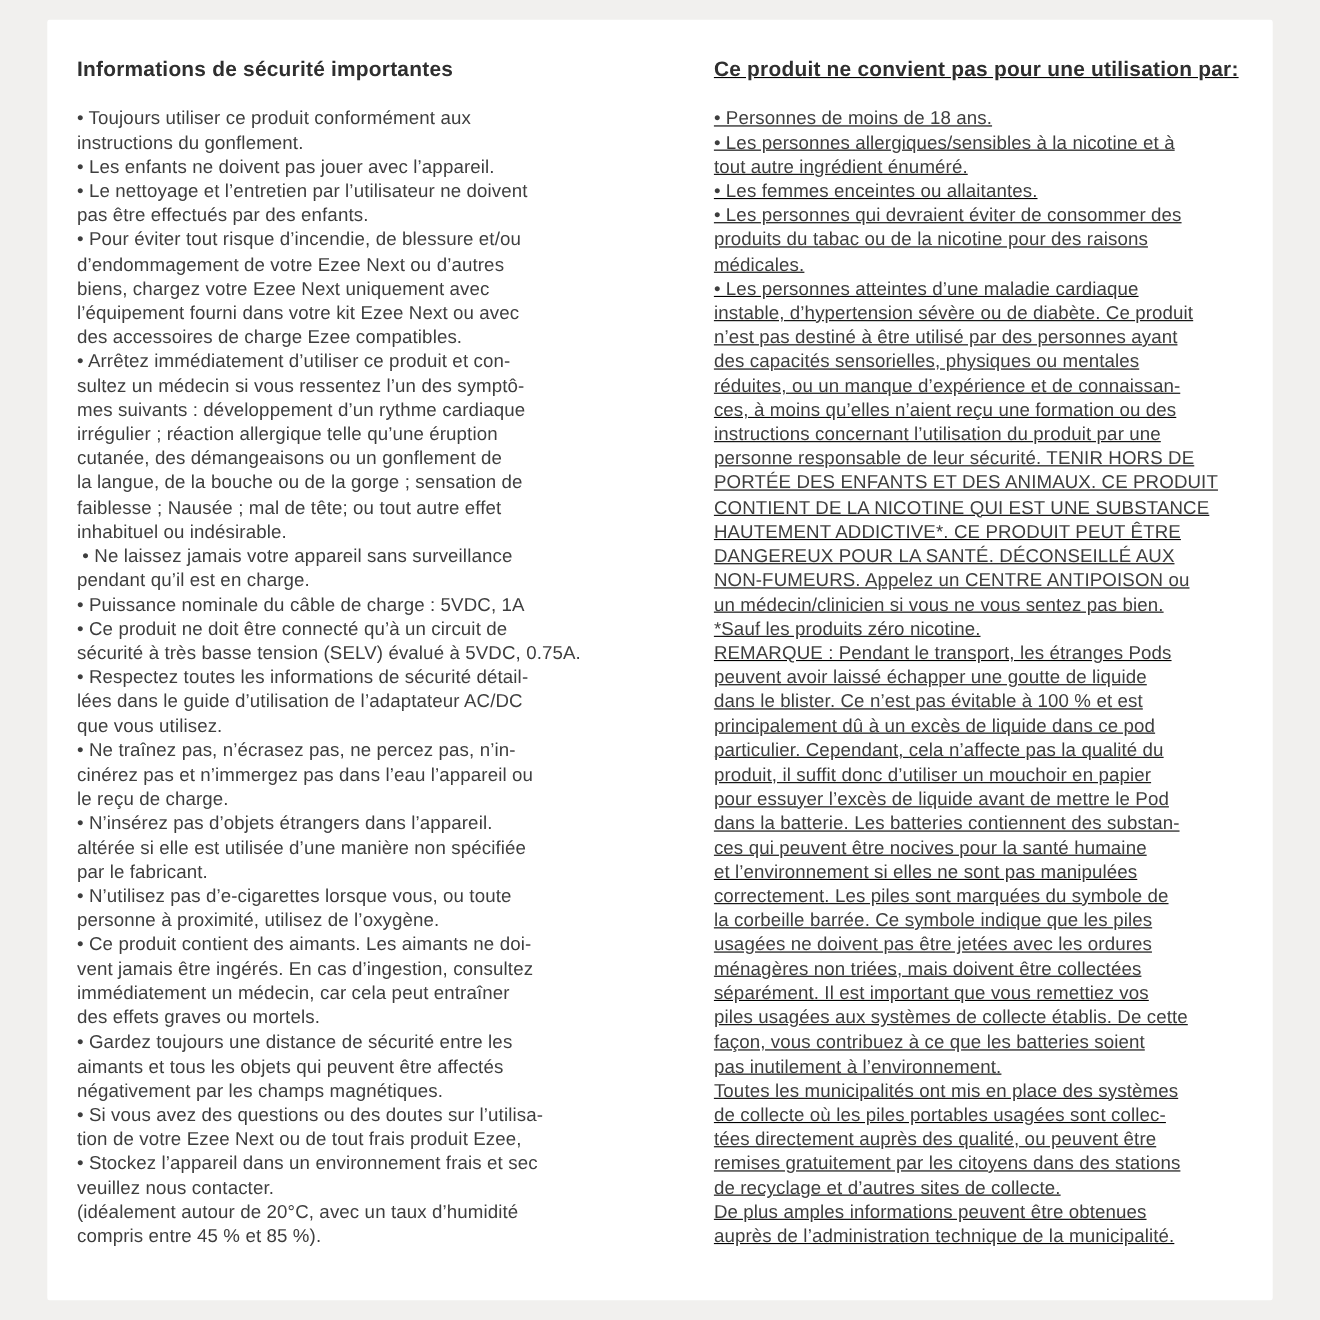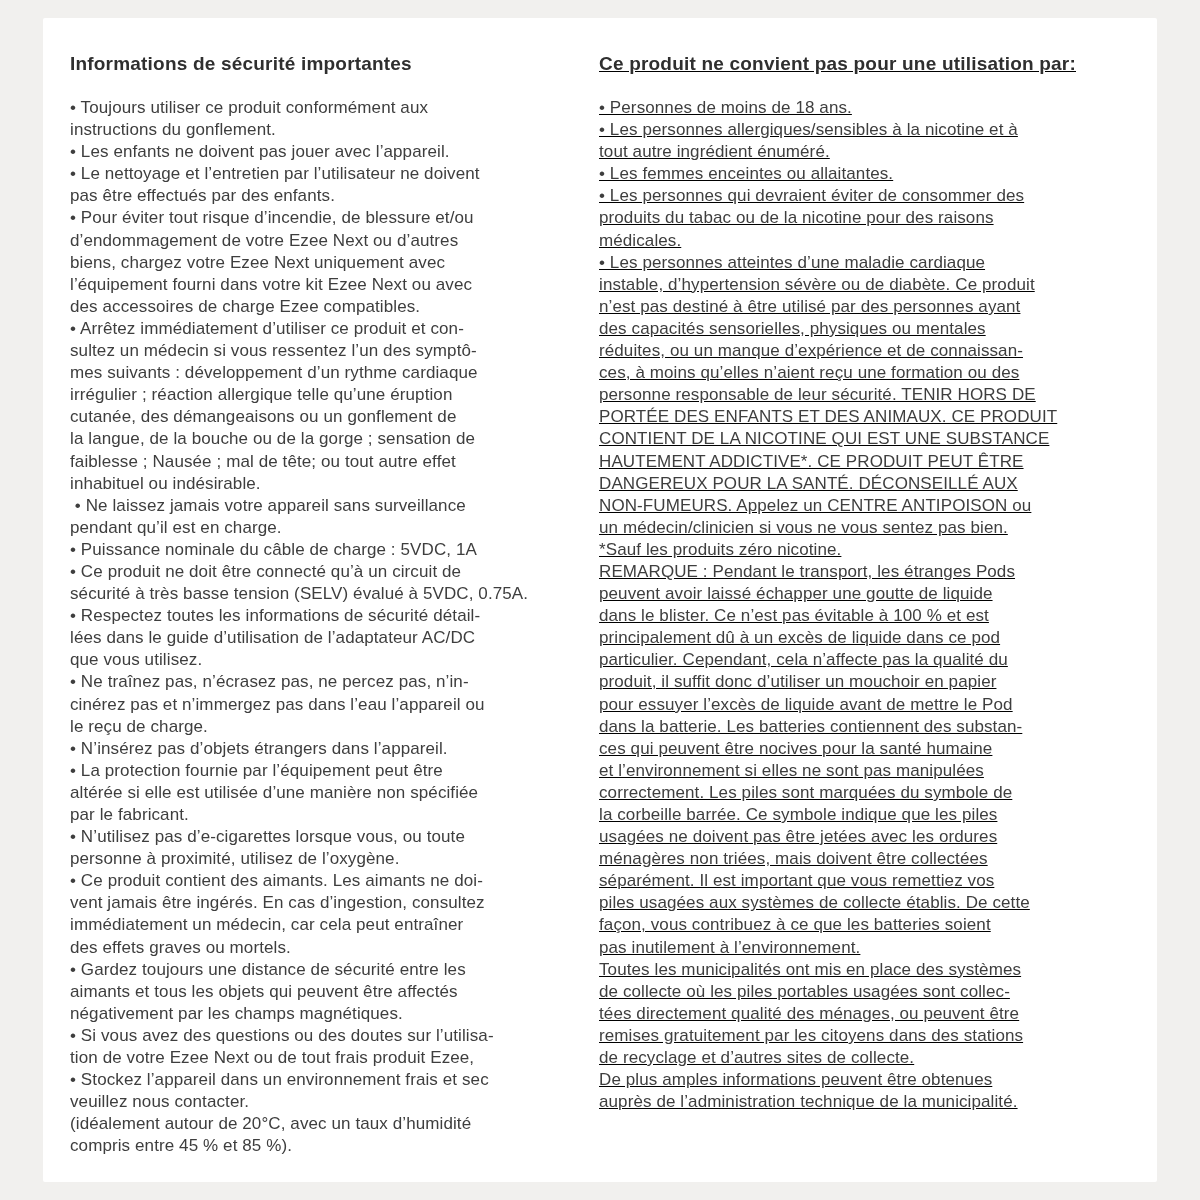--- a/index.html
+++ b/index.html
@@ -23,21 +23,22 @@
     left: 43px;
     top: 18px;
     width: 1114px;
     height: 1164px;
     background: var(--panel_background, #ffffff);
     border-radius: 2px;
   }
   .columns {
     display: flex;
     padding: 34px 0 0 27px;
-    gap: 26px;
+    gap: 76px;
+    align-items: center;
   }
   .col {
     flex: 0 0 auto;
   }
   .col-left  { width: 503px; }
   .col-right { width: 512px; text-decoration: underline; }
   .heading {
     margin: 0 0 21px 0;
     font-size: 19px;
     font-weight: bold;
@@ -90,21 +91,20 @@
             <div class="line">• Puissance nominale du câble de charge : 5VDC, 1A</div>
             <div class="line">• Ce produit ne doit être connecté qu’à un circuit de</div>
             <div class="line">sécurité à très basse tension (SELV) évalué à 5VDC, 0.75A.</div>
             <div class="line">• Respectez toutes les informations de sécurité détail-</div>
             <div class="line">lées dans le guide d’utilisation de l’adaptateur AC/DC</div>
             <div class="line">que vous utilisez.</div>
             <div class="line">• Ne traînez pas, n’écrasez pas, ne percez pas, n’in-</div>
             <div class="line">cinérez pas et n’immergez pas dans l’eau l’appareil ou</div>
             <div class="line">le reçu de charge.</div>
             <div class="line">• N’insérez pas d’objets étrangers dans l’appareil.</div>
-            <div class="line">• La protection fournie par l’équipement peut être</div>
             <div class="line">altérée si elle est utilisée d’une manière non spécifiée</div>
             <div class="line">par le fabricant.</div>
             <div class="line">• N’utilisez pas d’e-cigarettes lorsque vous, ou toute</div>
             <div class="line">personne à proximité, utilisez de l’oxygène.</div>
             <div class="line">• Ce produit contient des aimants. Les aimants ne doi-</div>
             <div class="line">vent jamais être ingérés. En cas d’ingestion, consultez</div>
             <div class="line">immédiatement un médecin, car cela peut entraîner</div>
             <div class="line">des effets graves ou mortels.</div>
             <div class="line">• Gardez toujours une distance de sécurité entre les</div>
             <div class="line">aimants et tous les objets qui peuvent être affectés</div>
@@ -127,20 +127,21 @@
             <div class="line">• Les femmes enceintes ou allaitantes.</div>
             <div class="line">• Les personnes qui devraient éviter de consommer des</div>
             <div class="line">produits du tabac ou de la nicotine pour des raisons</div>
             <div class="line">médicales.</div>
             <div class="line">• Les personnes atteintes d’une maladie cardiaque</div>
             <div class="line">instable, d’hypertension sévère ou de diabète. Ce produit</div>
             <div class="line">n’est pas destiné à être utilisé par des personnes ayant</div>
             <div class="line">des capacités sensorielles, physiques ou mentales</div>
             <div class="line">réduites, ou un manque d’expérience et de connaissan-</div>
             <div class="line">ces, à moins qu’elles n’aient reçu une formation ou des</div>
+            <div class="line">instructions concernant l’utilisation du produit par une</div>
             <div class="line">personne responsable de leur sécurité. TENIR HORS DE</div>
             <div class="line">PORTÉE DES ENFANTS ET DES ANIMAUX. CE PRODUIT</div>
             <div class="line">CONTIENT DE LA NICOTINE QUI EST UNE SUBSTANCE</div>
             <div class="line">HAUTEMENT ADDICTIVE*. CE PRODUIT PEUT ÊTRE</div>
             <div class="line">DANGEREUX POUR LA SANTÉ. DÉCONSEILLÉ AUX</div>
             <div class="line">NON-FUMEURS. Appelez un CENTRE ANTIPOISON ou</div>
             <div class="line">un médecin/clinicien si vous ne vous sentez pas bien.</div>
             <div class="line">*Sauf les produits zéro nicotine.</div>
             <div class="line">REMARQUE : Pendant le transport, les étranges Pods</div>
             <div class="line">peuvent avoir laissé échapper une goutte de liquide</div>
@@ -155,21 +156,21 @@
             <div class="line">correctement. Les piles sont marquées du symbole de</div>
             <div class="line">la corbeille barrée. Ce symbole indique que les piles</div>
             <div class="line">usagées ne doivent pas être jetées avec les ordures</div>
             <div class="line">ménagères non triées, mais doivent être collectées</div>
             <div class="line">séparément. Il est important que vous remettiez vos</div>
             <div class="line">piles usagées aux systèmes de collecte établis. De cette</div>
             <div class="line">façon, vous contribuez à ce que les batteries soient</div>
             <div class="line">pas inutilement à l’environnement.</div>
             <div class="line">Toutes les municipalités ont mis en place des systèmes</div>
             <div class="line">de collecte où les piles portables usagées sont collec-</div>
-            <div class="line">tées directement qualité des ménages, ou peuvent être</div>
+            <div class="line">tées directement auprès des qualité, ou peuvent être</div>
             <div class="line">remises gratuitement par les citoyens dans des stations</div>
             <div class="line">de recyclage et d’autres sites de collecte.</div>
             <div class="line">De plus amples informations peuvent être obtenues</div>
             <div class="line">auprès de l’administration technique de la municipalité.</div>
           </div>
       </section>
 
     </div>
   </div>
 </div>

